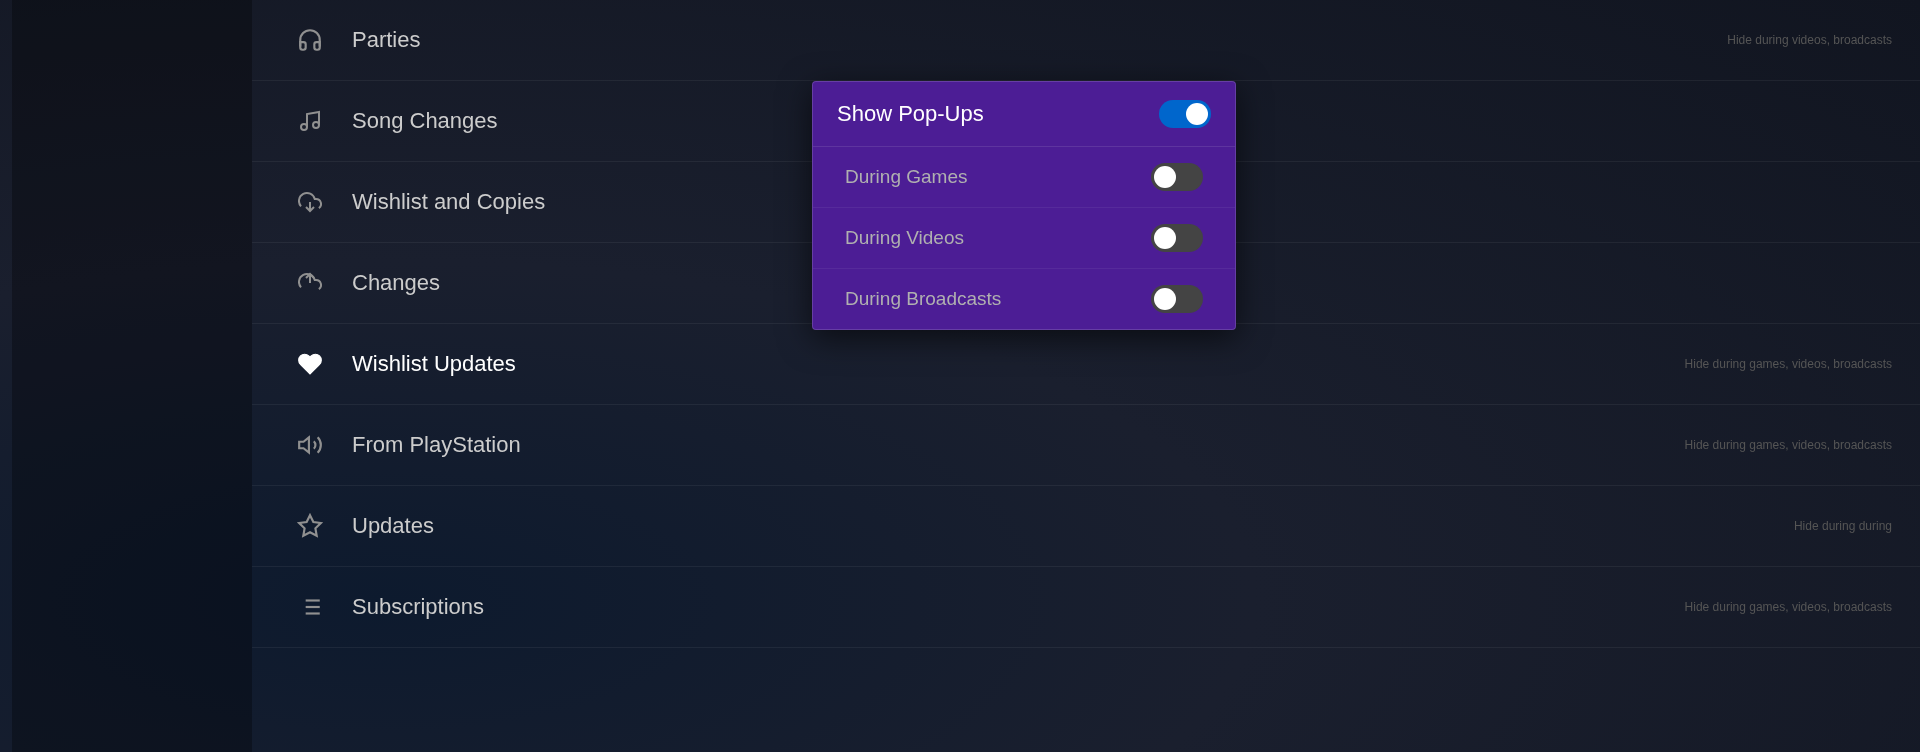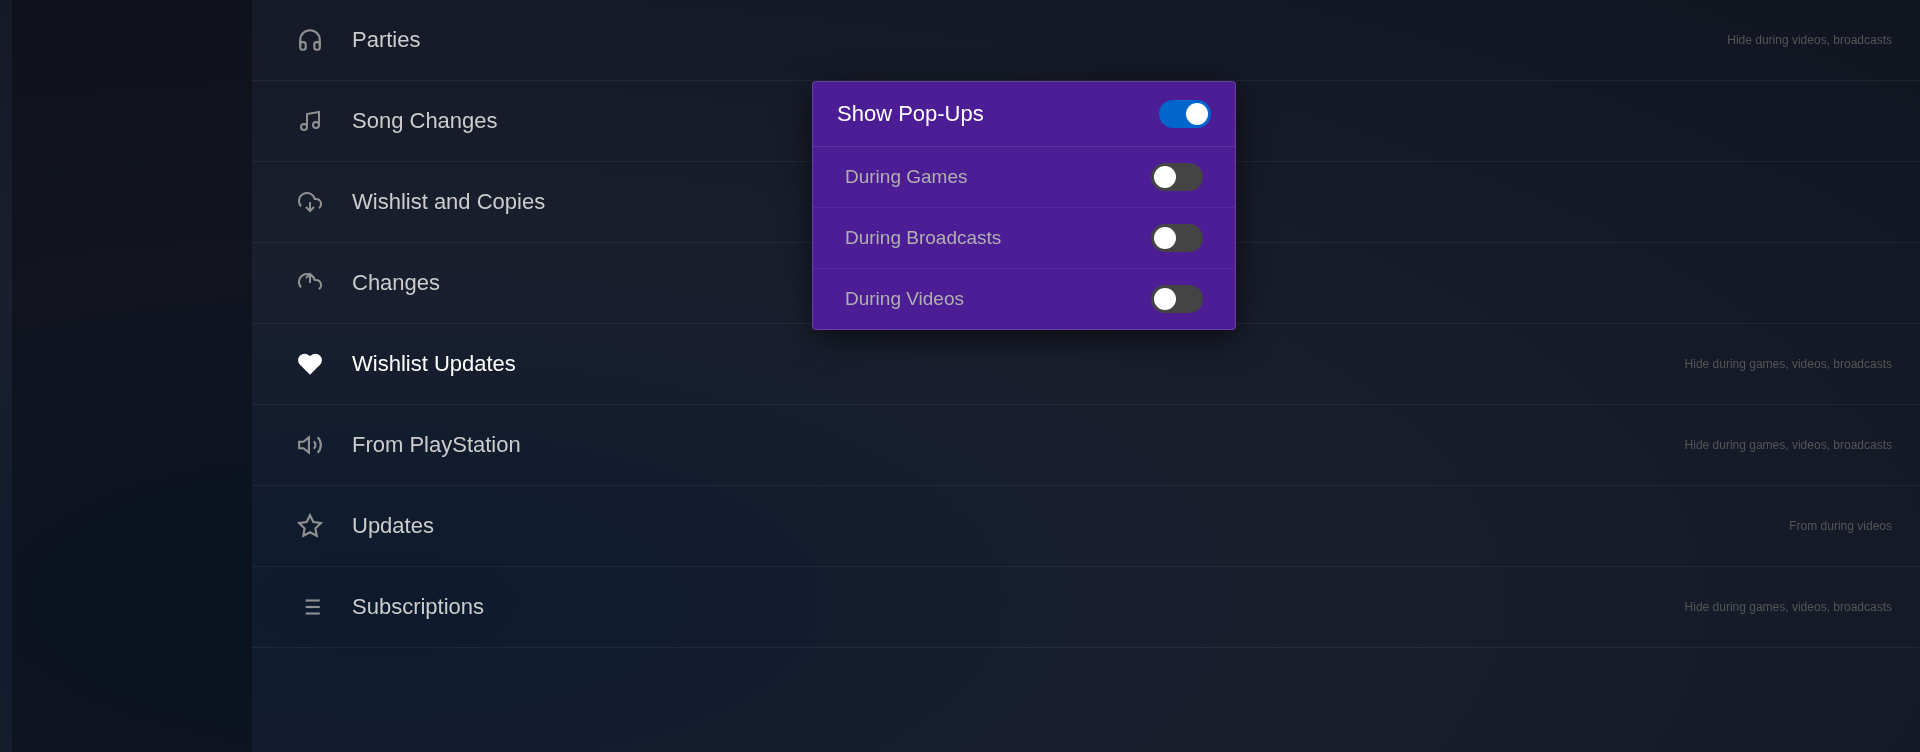--- a/index.html
+++ b/index.html
@@ -233,32 +233,32 @@
           </div>
 
           <div class="popup-sub-item">
             <span class="popup-sub-label">During Games</span>
             <div class="toggle-switch off">
               <div class="knob"></div>
             </div>
           </div>
 
           <div class="popup-sub-item">
+            <span class="popup-sub-label">During Videos</span>
+            <div class="toggle-switch off">
+              <div class="knob"></div>
+            </div>
+          </div>
+
+          <div class="popup-sub-item">
             <span class="popup-sub-label">During Broadcasts</span>
             <div class="toggle-switch off">
               <div class="knob"></div>
             </div>
           </div>
-
-          <div class="popup-sub-item">
-            <span class="popup-sub-label">During Videos</span>
-            <div class="toggle-switch off">
-              <div class="knob"></div>
-            </div>
-          </div>
         </div>
       </li>
 
       <li class="full-row">
         <div class="menu-icon">
           <svg width="24" height="24" viewBox="0 0 24 24" fill="none" stroke="#909090" stroke-width="2">
             <polyline points="8 17 12 21 16 17"></polyline>
             <line x1="12" y1="12" x2="12" y2="21"></line>
             <path d="M20.88 18.09A5 5 0 0 0 18 9h-1.26A8 8 0 1 0 3 16.29"></path>
           </svg>
@@ -301,21 +301,21 @@
         <span class="menu-status">Hide during games, videos, broadcasts</span>
       </li>
 
       <li class="full-row">
         <div class="menu-icon">
           <svg width="26" height="26" viewBox="0 0 24 24" fill="none" stroke="#909090" stroke-width="2">
             <polygon points="12 2 15.09 8.26 22 9.27 17 14.14 18.18 21.02 12 17.77 5.82 21.02 7 14.14 2 9.27 8.91 8.26 12 2"></polygon>
           </svg>
         </div>
         <span class="menu-label">Updates</span>
-        <span class="menu-status">From during videos</span>
+        <span class="menu-status">Hide during during</span>
       </li>
 
       <li class="full-row">
         <div class="menu-icon">
           <svg width="26" height="26" viewBox="0 0 24 24" fill="none" stroke="#909090" stroke-width="2">
             <line x1="8" y1="6" x2="21" y2="6"></line>
             <line x1="8" y1="12" x2="21" y2="12"></line>
             <line x1="8" y1="18" x2="21" y2="18"></line>
             <line x1="3" y1="6" x2="3.01" y2="6"></line>
             <line x1="3" y1="12" x2="3.01" y2="12"></line>

